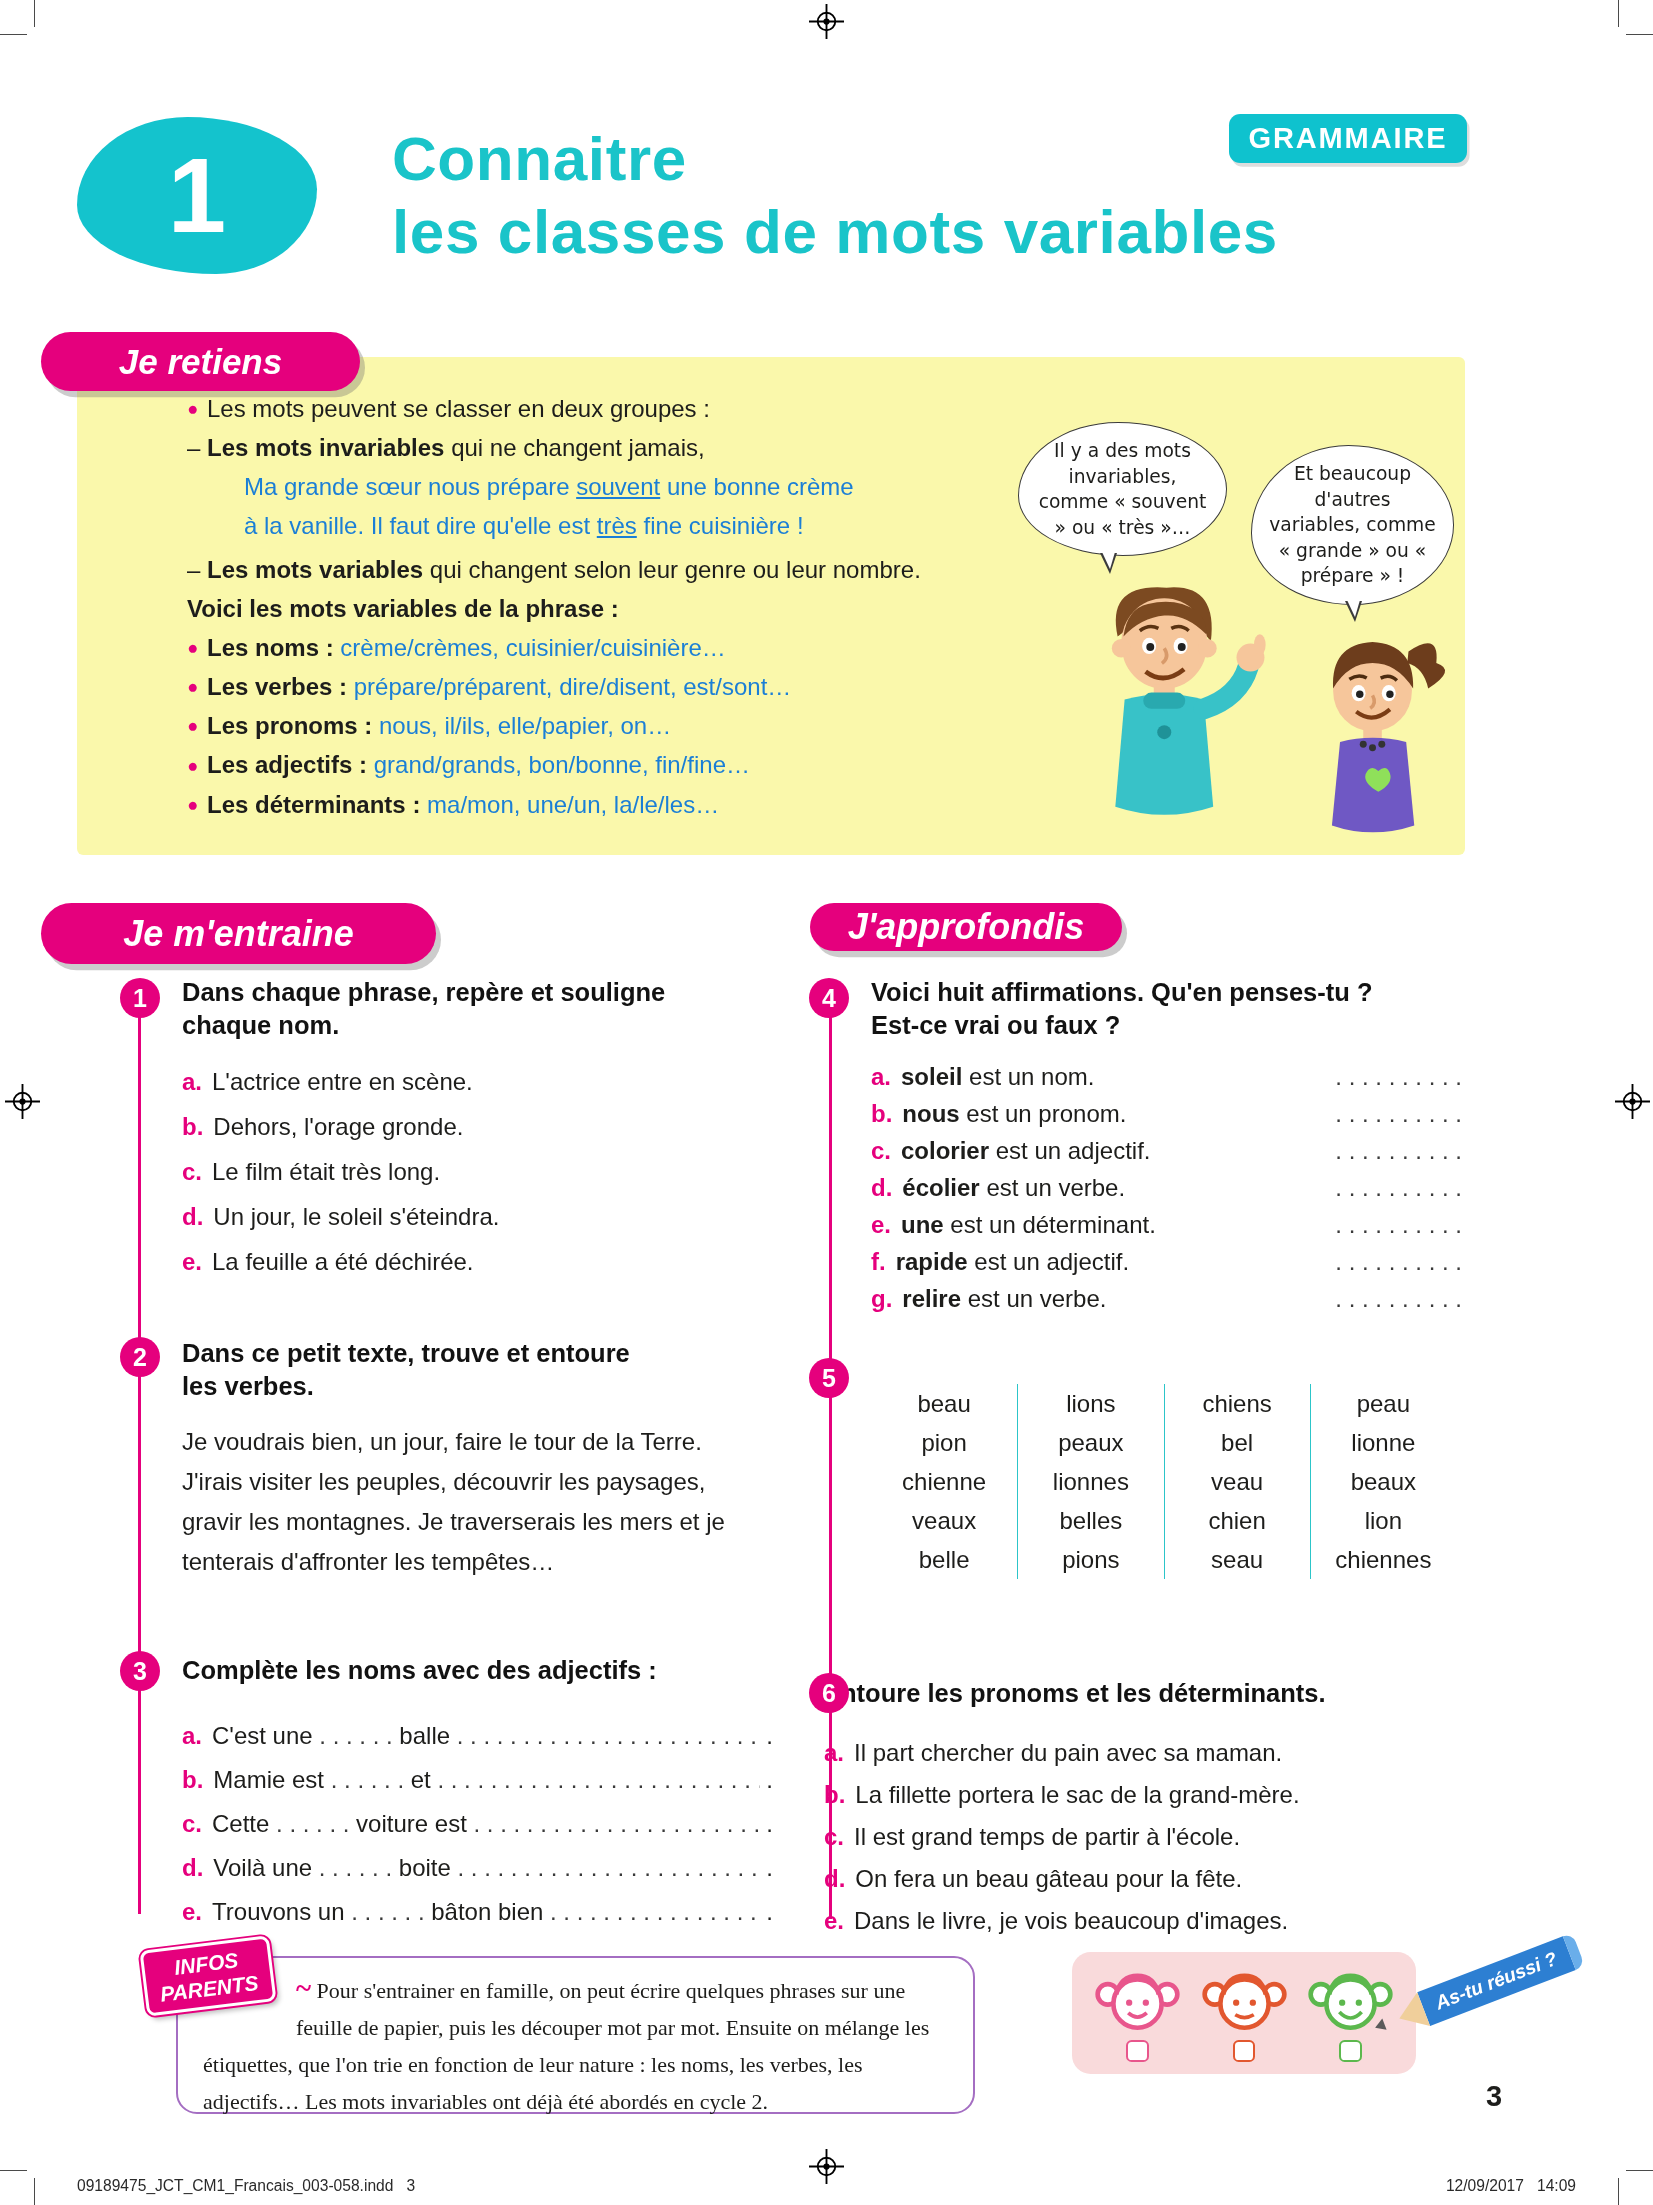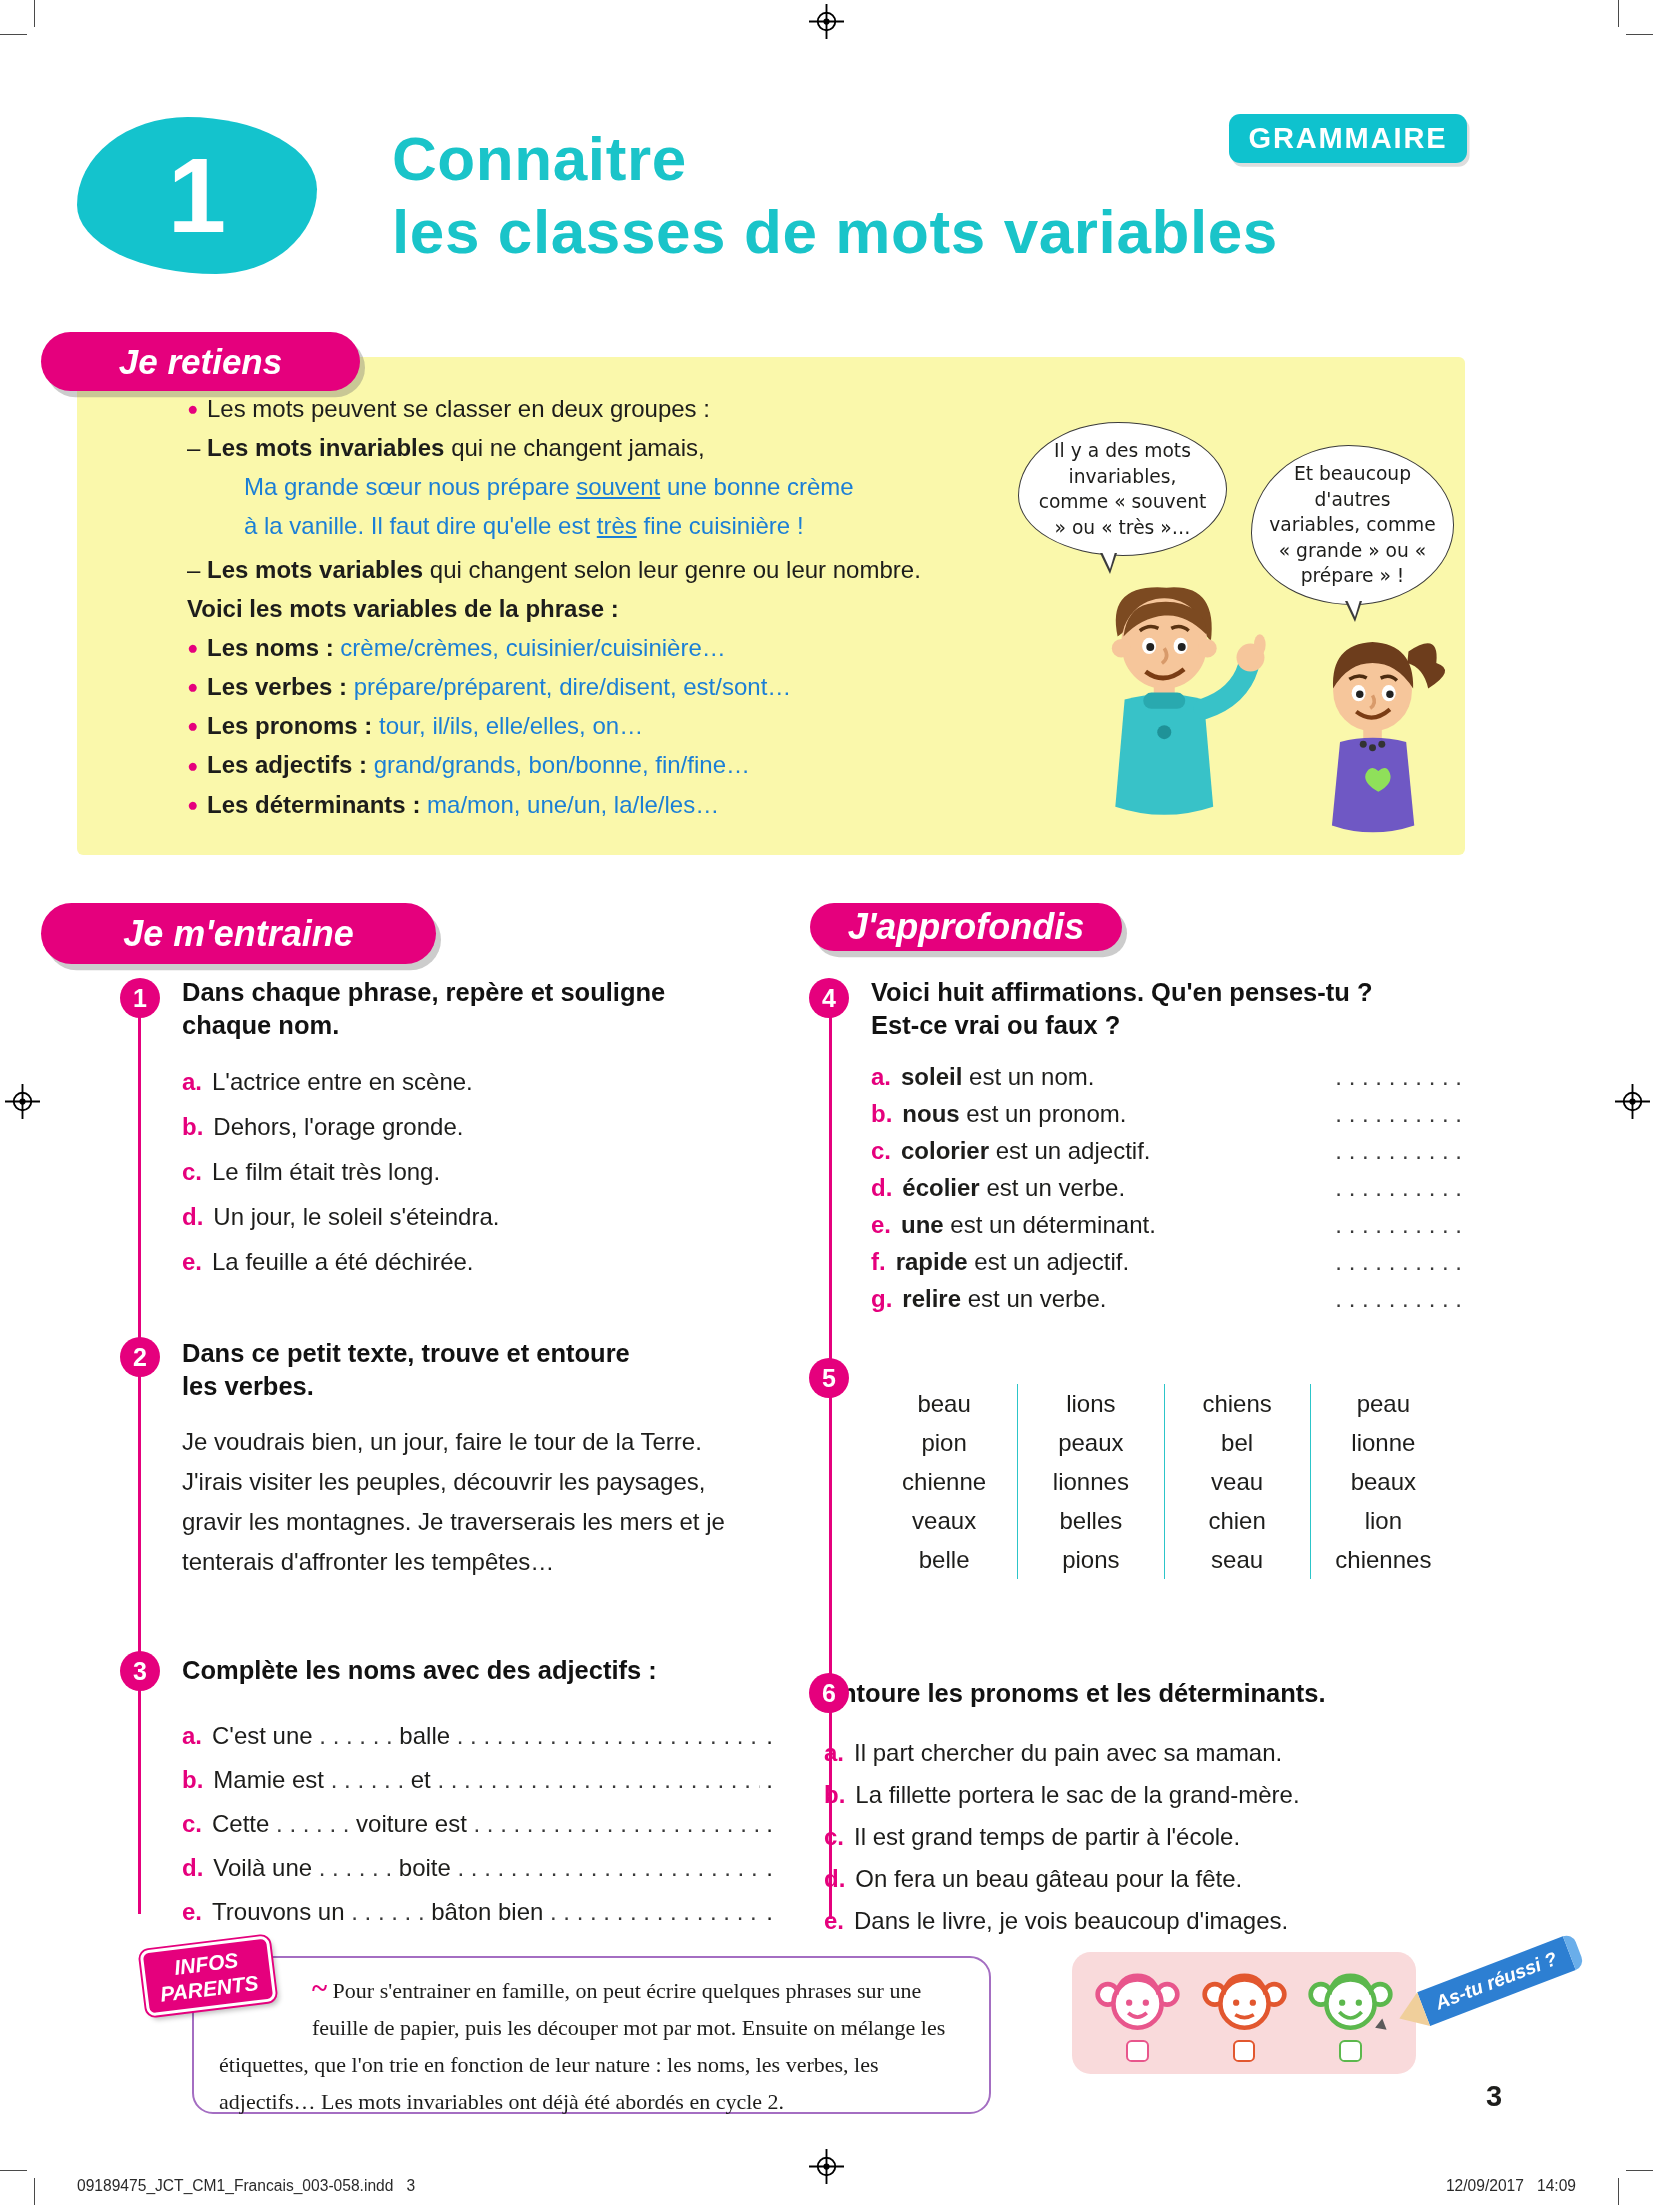--- a/index.html
+++ b/index.html
@@ -66,21 +66,21 @@
   .letter { color: #e5007d; font-weight: bold; margin-right: 10px; white-space: pre; }
   .seg { white-space: pre; }
   .dotfill { flex: 1; overflow: hidden; white-space: pre; color: #3a3a3a; }
   .dots-right { margin-left: auto; white-space: pre; color: #3a3a3a; }
   .para-line { font-size: 24px; line-height: 40px; }
   .wtable { display: flex; margin-top: 24px; width: 585px; }
   .wcol { width: 25%; text-align: center; font-size: 24px; line-height: 39px; border-left: 1.9px solid #2cc5c9; }
   .wcol:first-child { border-left: none; }
 
   
-  .ip-box { position: absolute; left: 192px; top: 1956px; width: 799px; height: 158px;
+  .ip-box { position: absolute; left: 176px; top: 1956px; width: 799px; height: 158px;
     border: 2.5px solid #a46ec2; border-radius: 21px; background: #fff; padding: 12.4px 22.4px 10px 25px; }
   .ip-text { font-family: "Liberation Serif", serif; font-size: 22px; line-height: 37px; color: #1d1d1b; }
   .ip-spacer { float: left; width: 93px; height: 73px; }
   .tilde { color: #e5007d; font-weight: bold; font-size: 29px; }
   .ip-badge {
     position: absolute; left: 143px; top: 1943px; transform: rotate(-7deg);
     background: #e5007d; color: #fff; border: 3.1px solid #fff; border-radius: 8.7px;
     box-shadow: 0 0 0 1.9px #e5007d, 3.1px 4.4px 5px rgba(0,0,0,.25);
     font-weight: bold; font-style: italic; font-size: 21px; line-height: 25px;
     padding: 5px 12.4px; text-align: center; z-index: 3;
@@ -158,21 +158,21 @@
   <div class="yellow-box">
     <div class="jr-text">
       <div class="jr-line"><span class="jr-dot">●</span><span>Les mots peuvent se classer en deux groupes :</span></div>
       <div class="jr-line"><span>–</span> <span class="b">Les mots invariables</span><span> qui ne changent jamais,</span></div>
       <div class="jr-line jr-indent jr-blue"><span>Ma grande sœur nous prépare </span><span class="u">souvent</span><span> une bonne crème</span></div>
       <div class="jr-line jr-indent jr-blue"><span>à la vanille. Il faut dire qu'elle est </span><span class="u">très</span><span> fine cuisinière !</span></div>
       <div class="jr-line" style="margin-top:5px"><span>–</span> <span class="b">Les mots variables</span><span> qui changent selon leur genre ou leur nombre.</span></div>
       <div class="jr-line b">Voici les mots variables de la phrase :</div>
       <div class="jr-line"><span class="jr-dot">●</span><span class="b">Les noms</span><span class="b"> : </span><span class="jr-blue">crème/crèmes, cuisinier/cuisinière…</span></div>
       <div class="jr-line"><span class="jr-dot">●</span><span class="b">Les verbes</span><span class="b"> : </span><span class="jr-blue">prépare/préparent, dire/disent, est/sont…</span></div>
-      <div class="jr-line"><span class="jr-dot">●</span><span class="b">Les pronoms</span><span class="b"> : </span><span class="jr-blue">tour, il/ils, elle/elles, on…</span></div>
+      <div class="jr-line"><span class="jr-dot">●</span><span class="b">Les pronoms</span><span class="b"> : </span><span class="jr-blue">nous, il/ils, elle/papier, on…</span></div>
       <div class="jr-line"><span class="jr-dot">●</span><span class="b">Les adjectifs</span><span class="b"> : </span><span class="jr-blue">grand/grands, bon/bonne, fin/fine…</span></div>
       <div class="jr-line"><span class="jr-dot">●</span><span class="b">Les déterminants</span><span class="b"> : </span><span class="jr-blue">ma/mon, une/un, la/le/les…</span></div>
     </div>
 
     <div class="bubble" style="left:941px;top:65px;width:209px;min-height:128px">
       <span>Il y a des mots invariables, comme « souvent » ou « très »…</span>
       <div class="tail-b" style="left:81px"></div>
       <div class="tail-w" style="left:83px"></div>
     </div>
     <div class="bubble" style="left:1174px;top:88px;width:203px;min-height:137px">

